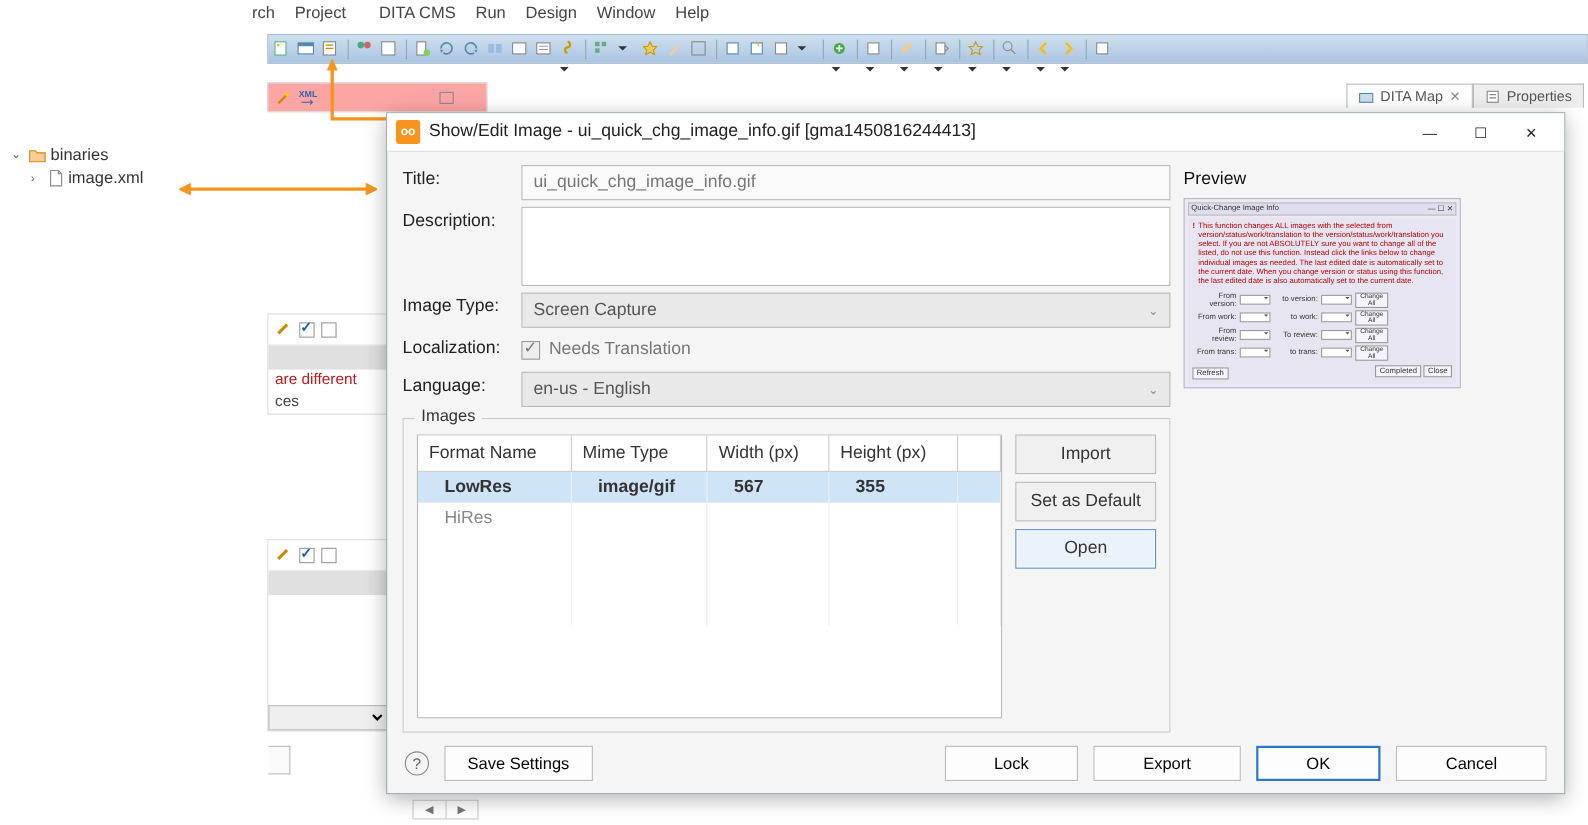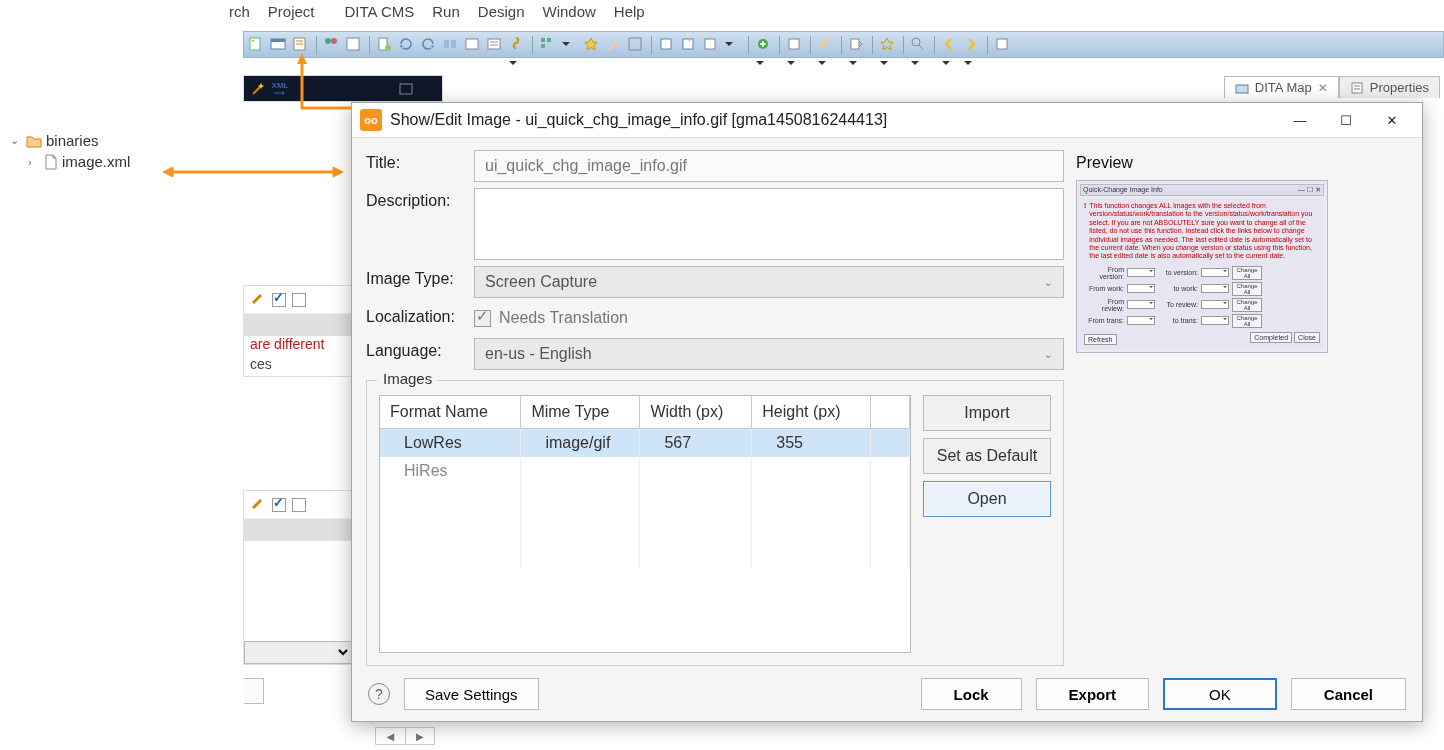--- a/index.html
+++ b/index.html
@@ -10,21 +10,21 @@
 .menubar span { cursor: pointer; }
 
 
 .toolbar { position: absolute; top: 31px; left: 243px; right: 0; height: 27px; background: linear-gradient(#cfe0f0, #a9c4e0); border: 1px solid #9fb5cc; display: flex; align-items: center; gap: 4px; padding: 0 4px; }
 .toolbar .tbtn { width: 18px; height: 18px; display:inline-block; }
 .toolbar .sep { width:1px; height:18px; background:#8aa; margin:0 2px; }
 .tbtn svg { width:16px; height:16px; }
 .toolbar .dd::after { content:""; display:inline-block; border:4px solid transparent; border-top-color:#333; margin-left:1px; transform:translateY(2px);}
 
 
-.toolbar2 { position: absolute; top: 75px; left: 243px; width:200px; height: 27px; background:#0f172a; border:1px solid #ddd; display:flex; align-items:center; gap:6px; padding:0 6px;}
+.toolbar2 { position: absolute; top: 75px; left: 243px; width:200px; height: 27px; background:#fca5a5; border:1px solid #ddd; display:flex; align-items:center; gap:6px; padding:0 6px;}
 .toolbar2 .tbtn { width:16px; height:16px; }
 
 
 .right-tabs { position:absolute; top:76px; right:4px; display:flex; gap:0; }
 .right-tabs .tab { border:1px solid #bbb; border-bottom:none; background:#eee; padding:3px 10px; font-size:13px; display:flex; align-items:center; gap:6px; color:#555; }
 .right-tabs .tab.active { background:#fff; }
 .right-tabs .tab .close-x { font-size:12px; color:#888; }
 
 
 .tree { position:absolute; top:130px; left:10px; width:225px; font-size:15px; color:#333; }
@@ -70,21 +70,21 @@
 .field-row .chkbox.checked::after { content:"✓"; position:absolute; top:-4px; left:1px; color:#777; font-size:15px; }
 
 .images-group { border:1px solid #ccc; margin-top:4px; padding:14px 12px 12px; position:relative; flex:1; display:flex; flex-direction:column; }
 .images-group .legend { position:absolute; top:-11px; left:10px; background:#f5f5f5; padding:0 6px; font-size:15px; color:#333; }
 .images-inner { display:flex; gap:12px; flex:1; }
 .img-table-wrap { flex:1; border:1px solid #bbb; background:#fff; display:flex; flex-direction:column; }
 .img-table { width:100%; border-collapse:collapse; font-size:16px; }
 .img-table th { text-align:left; font-weight:400; padding:7px 10px; border:1px solid #ccc; border-top:none; border-left:none; background:#fff; color:#333; }
 .img-table th:first-child { border-left:none; }
 .img-table td { padding:5px 10px 5px 24px; border-right:1px solid #eee; }
-.img-table tr.selected td { background:#cfe4f7; font-weight:normal; }
+.img-table tr.selected td { background:#cfe4f7; font-weight:bold; }
 .img-table tr.dim td { color:#888; }
 .img-btns { width:128px; display:flex; flex-direction:column; gap:7px; }
 .img-btns button { height:36px; border:1px solid #bbb; background:#f0f0f0; font-size:16px; color:#333; cursor:pointer; }
 .img-btns button.primary { border:1px solid #5a94cf; background:#eaf3fc; box-shadow:inset 0 0 0 1px #fff; }
 .img-btns button:disabled { color:#999; }
 
 .preview-title { font-size:16px; color:#111; margin:4px 0 8px; }
 .preview-box { flex:0 0 auto; }
 .preview-img { width:252px; border:1px solid #b7b7cc; background:#ece9f2; font-size:7px; color:#333; padding:3px; }
 .preview-img .pv-title { background:#e0ddee; border:1px solid #bbb; padding:1px 2px; display:flex; justify-content:space-between; margin-bottom:2px; }
@@ -96,21 +96,21 @@
 .preview-img .pv-grid .dd::after{ content:""; position:absolute; right:1px; top:1px; border:2px solid transparent; border-top-color:#555;}
 .preview-img .pv-grid .btn { border:1px solid #999; background:#f5f3fb; text-align:center; font-size:6px; padding:0 1px; }
 .preview-img .pv-foot { display:flex; justify-content:space-between; margin-top:6px; }
 .preview-img .pv-foot .btn { border:1px solid #999; background:#f5f3fb; padding:1px 3px; }
 
 .dlg-footer { position:absolute; bottom:0; left:0; right:0; height:54px; display:flex; align-items:center; padding:0 16px; gap:14px; }
 .dlg-footer .help { width:22px; height:22px; border:1.5px solid #888; border-radius:50%; display:flex; align-items:center; justify-content:center; color:#666; font-size:14px; }
 .dlg-footer button { height:32px; padding:0 20px; border:1px solid #bbb; background:#fdfdfd; font-size:15px; cursor:pointer; }
 .dlg-footer .spacer { flex:1; }
 .dlg-footer button.ok { border:2px solid #2a77c9; padding:0 44px; }
-.dlg-footer button.wide{ padding:0 32px;font-weight:bold; }
+.dlg-footer button.wide{ padding:0 44px; }
 
 
 .clipbtn { position:absolute; left:244px; top:678px; width:20px; height:26px; border:1px solid #bbb; border-left:none; background:#fafafa; }
 
 .bottom-scroll { position:absolute; left:375px; top:727px; width:60px; height:18px; border:1px solid #ccc; display:flex; }
 .bottom-scroll span{ flex:1; display:flex; align-items:center; justify-content:center; font-size:10px; color:#777; border-right:1px solid #ccc;}
 .bottom-scroll span:last-child{border-right:none;}
 </style>
 </head>
 <body>

